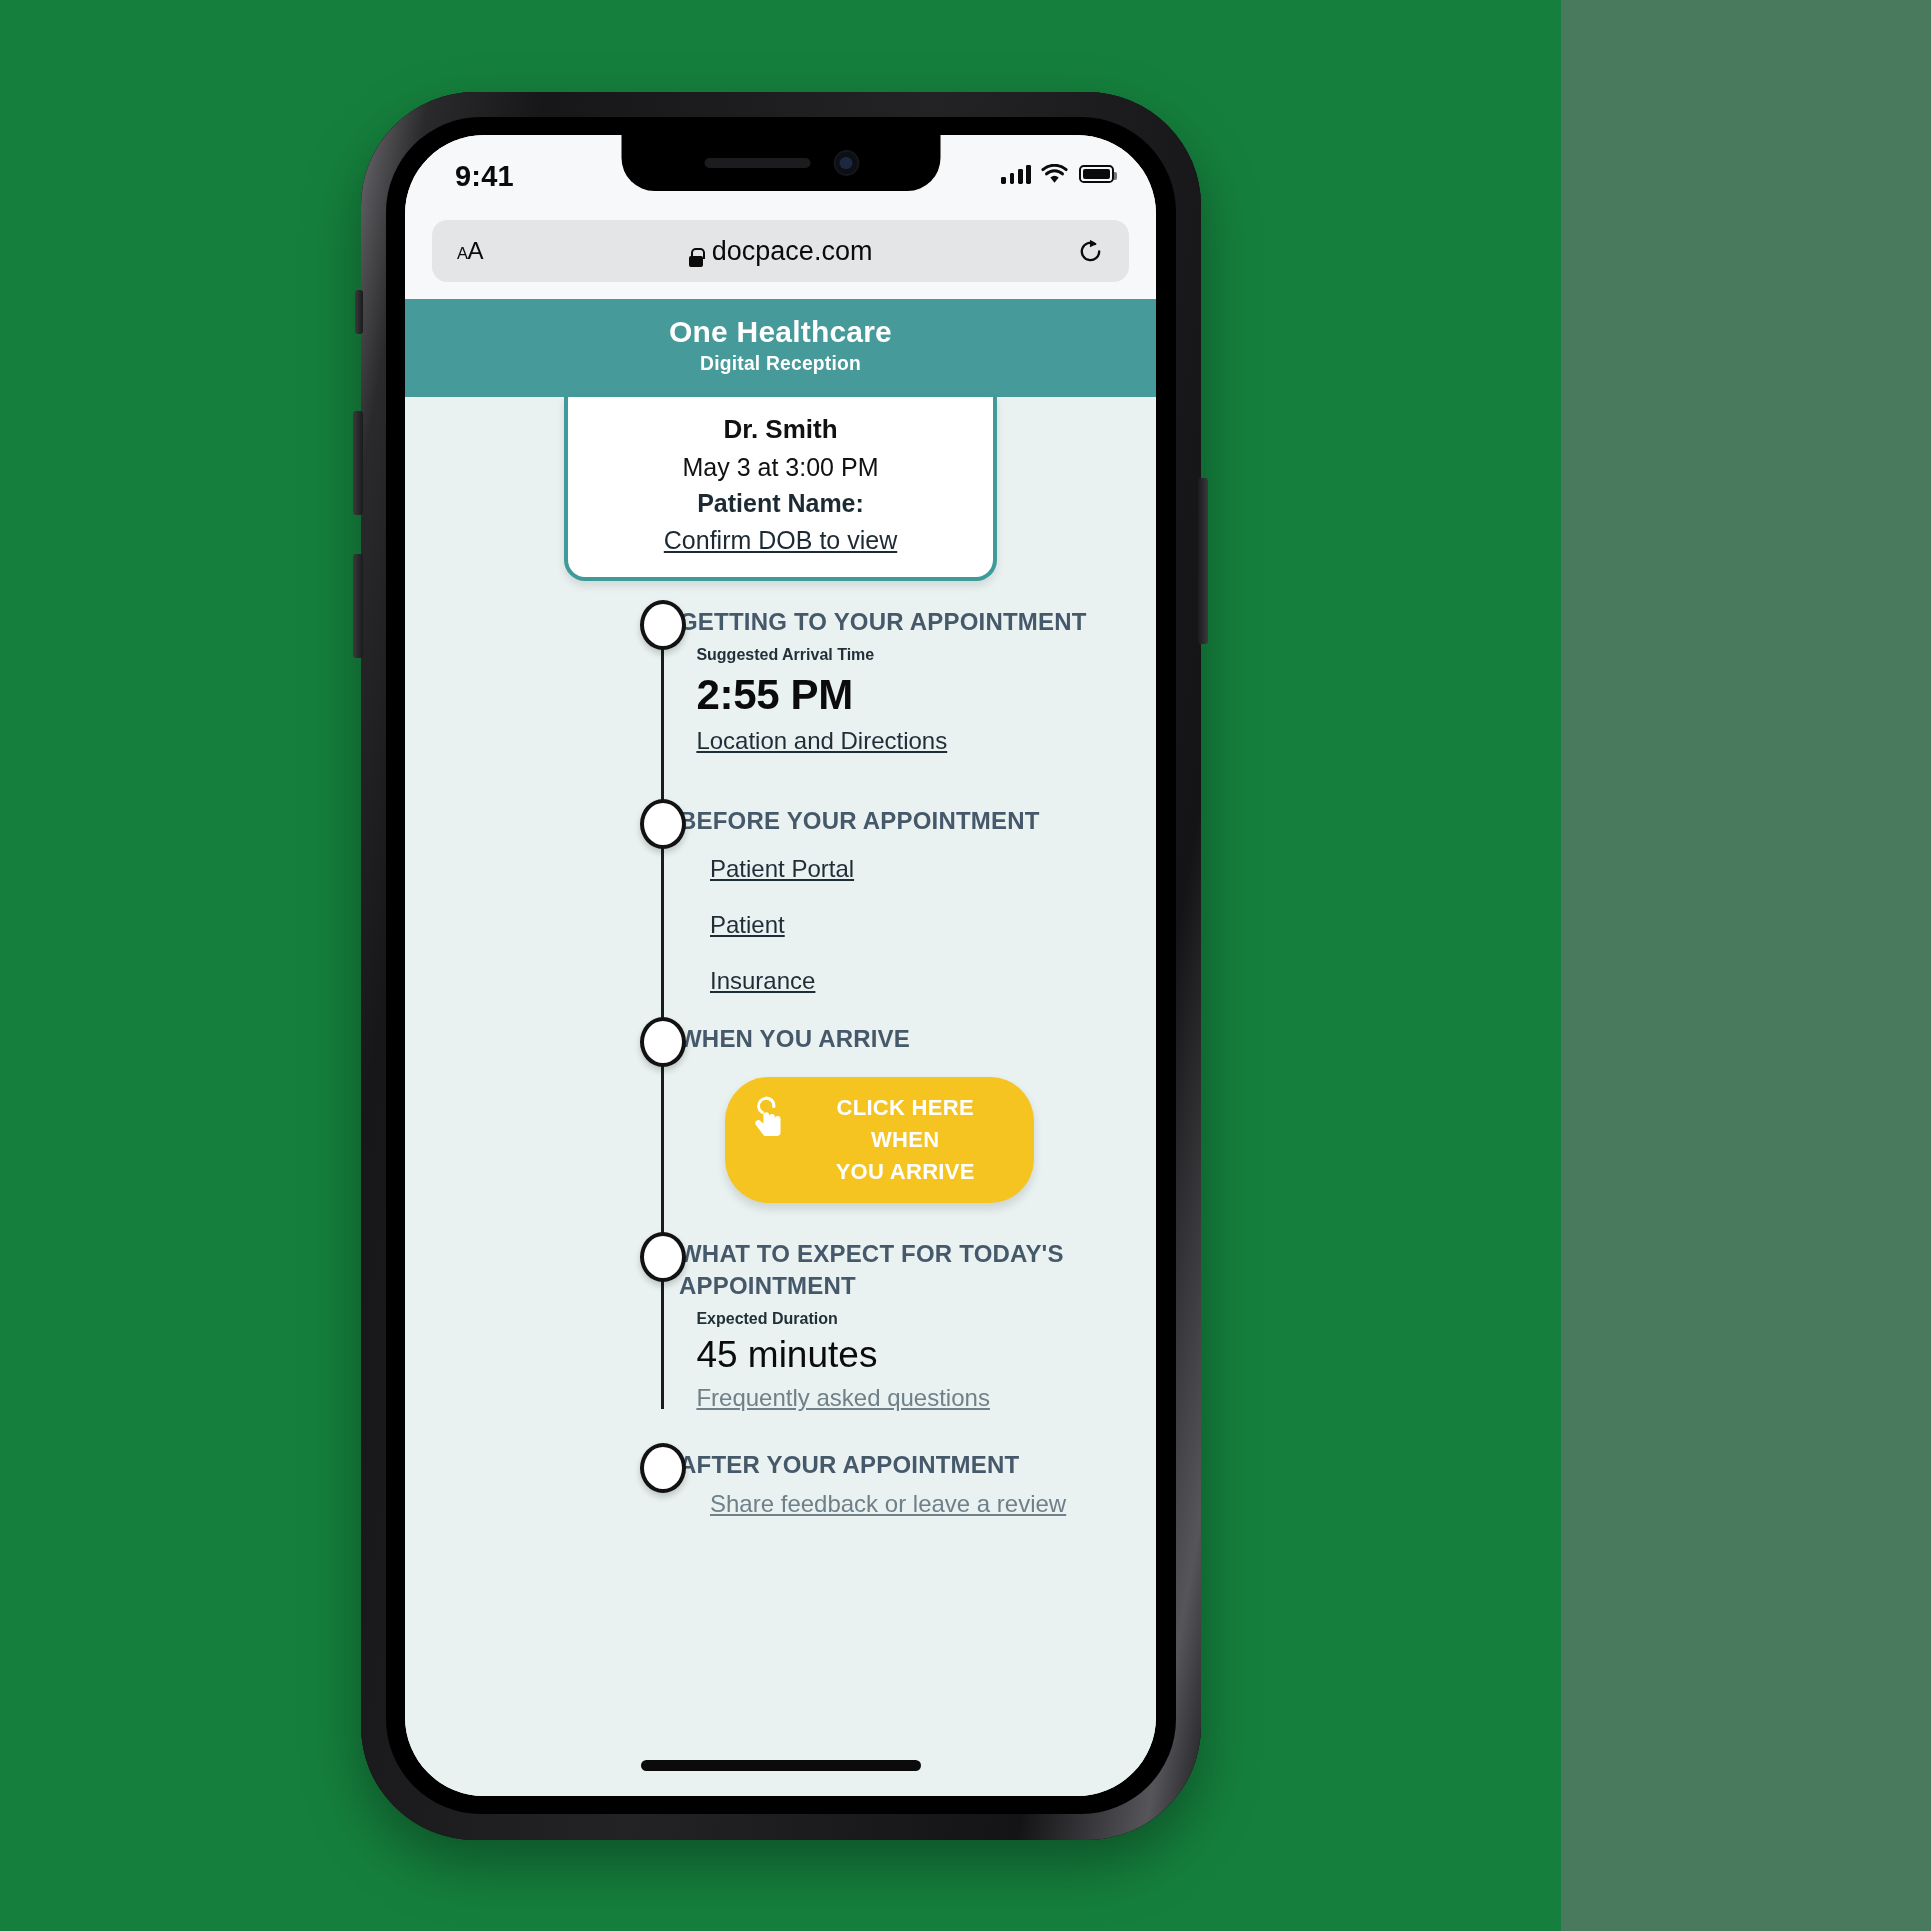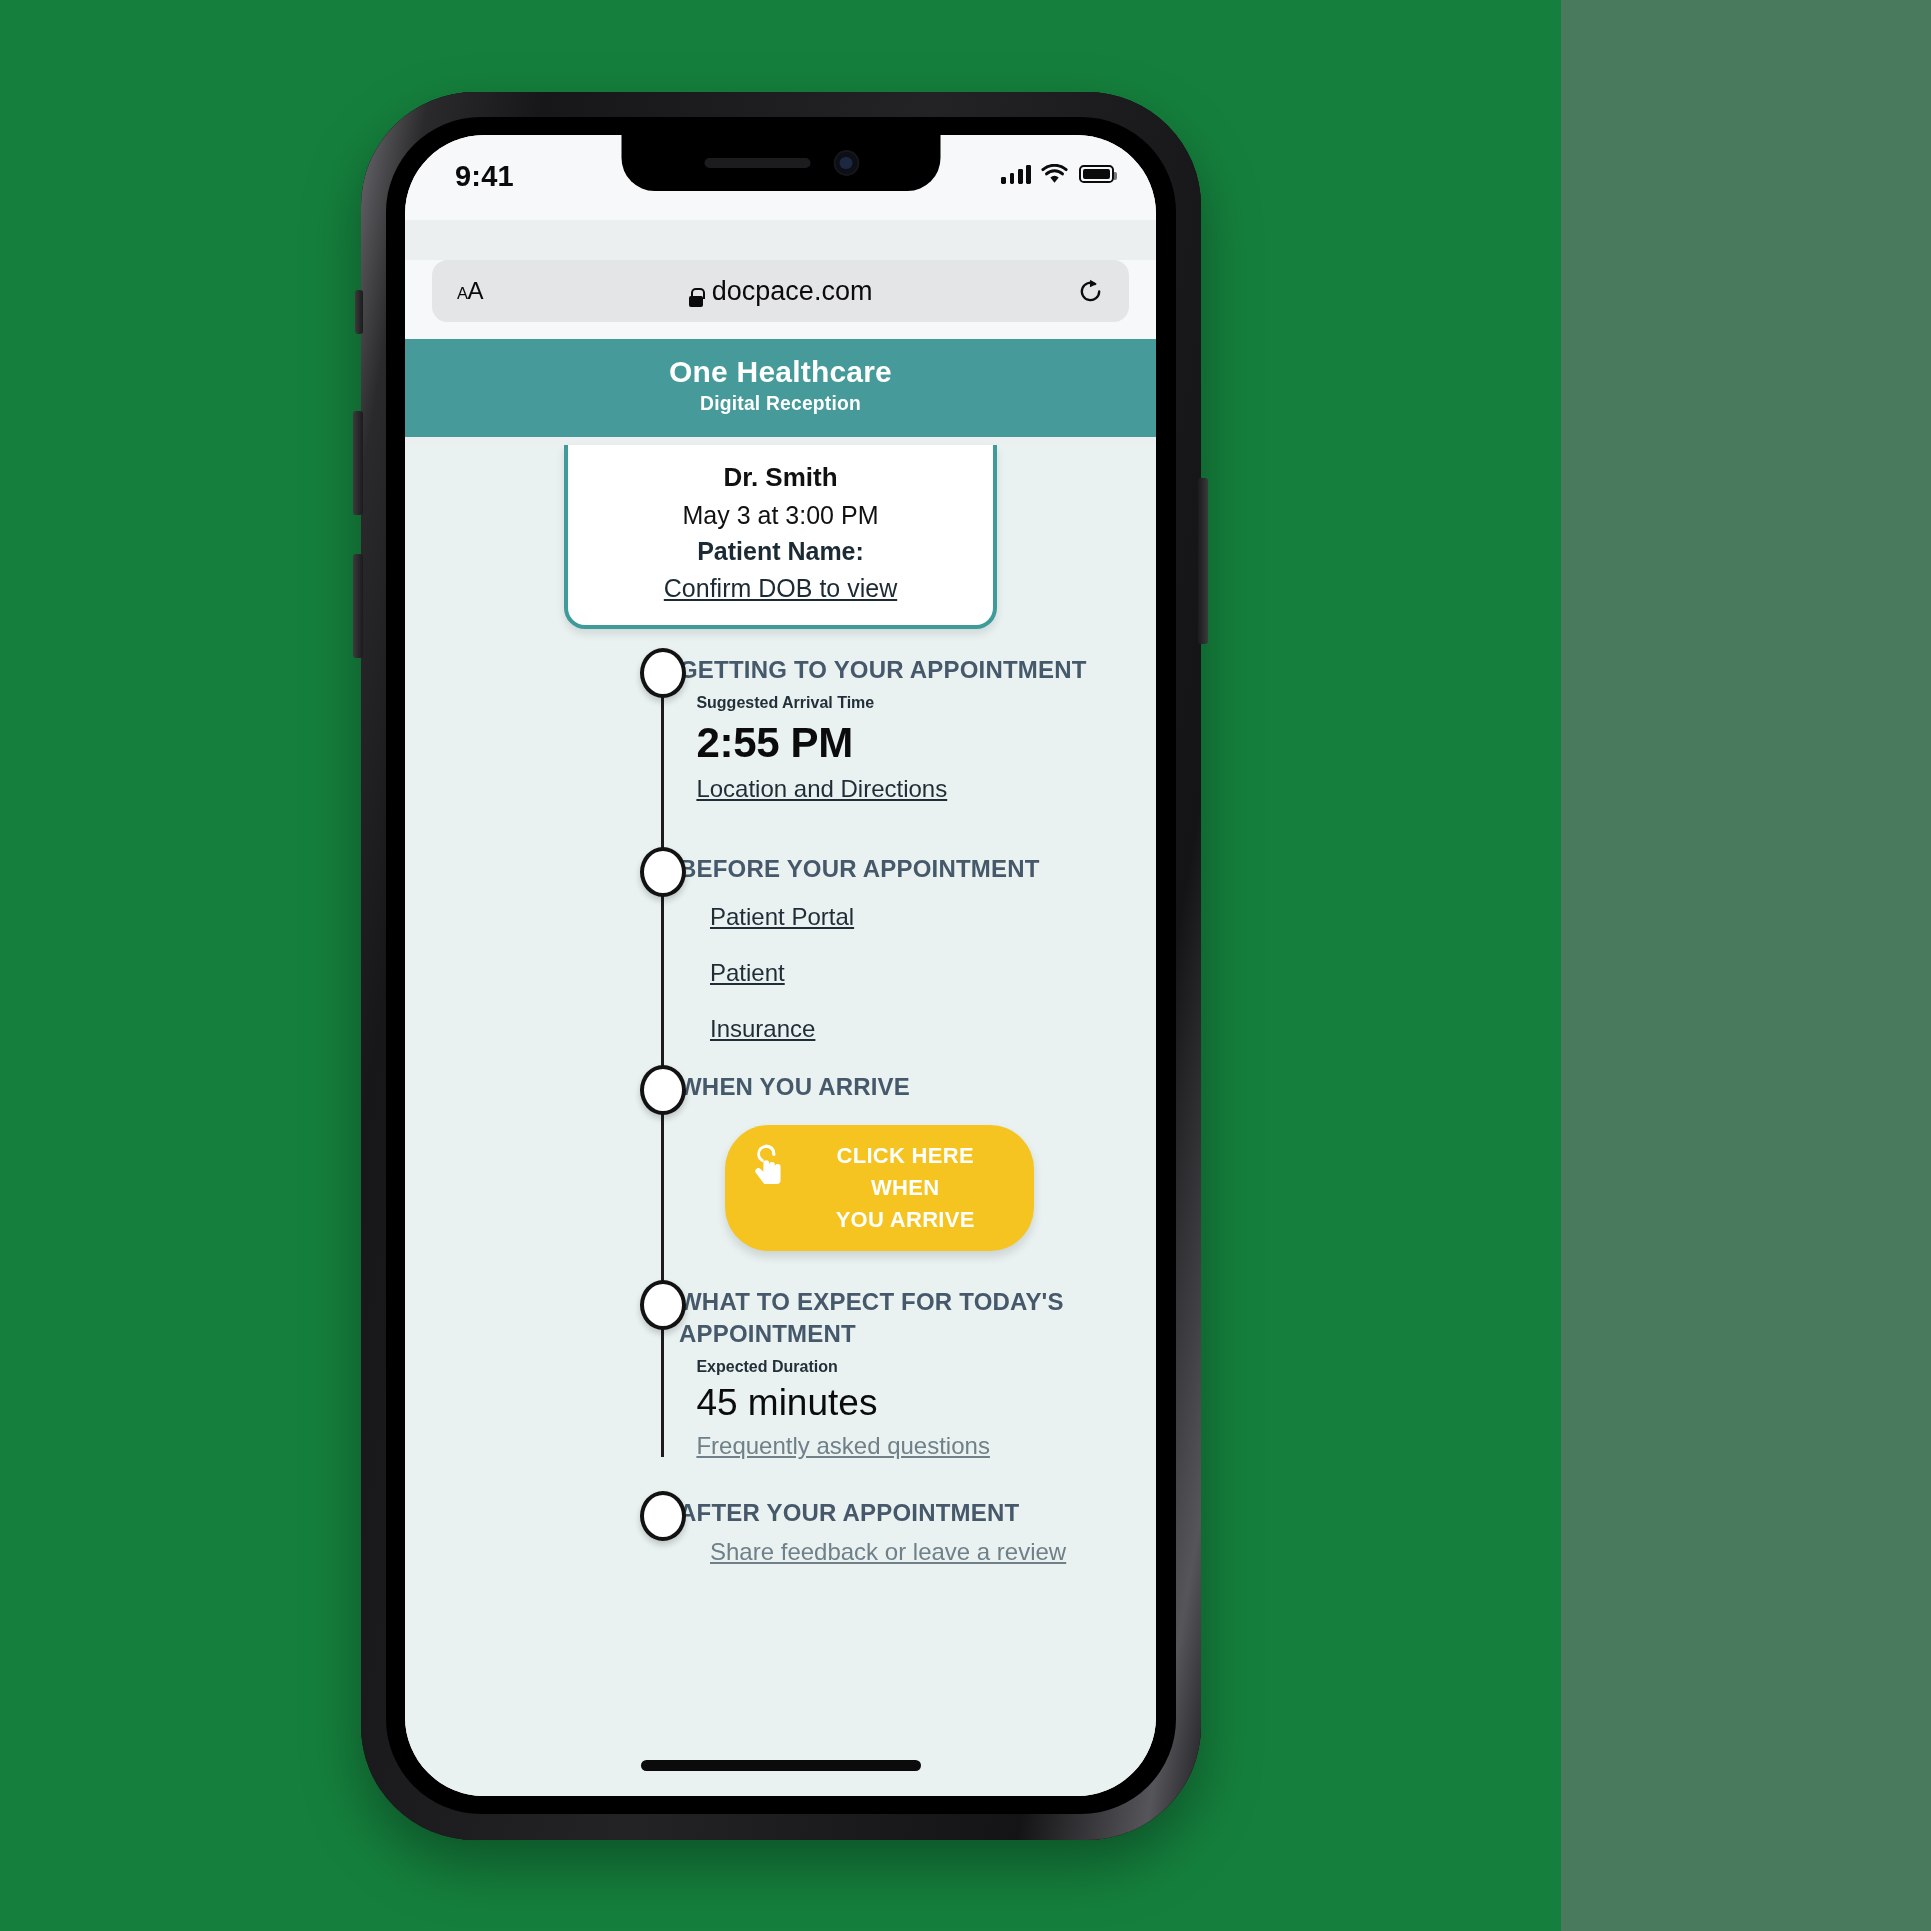--- a/index.html
+++ b/index.html
@@ -71,21 +71,21 @@
   .notch{
     position:absolute;top:0;left:50%;transform:translateX(-50%);
     width:319px;height:56px;background:#000;border-radius:0 0 33px 33px;z-index:5;
     display:flex;align-items:center;justify-content:center;gap:25px;
   }
   .speaker{width:106px;height:10.6px;border-radius:7.7px;background:#1c1c1e;}
   .cam{width:22px;height:22px;border-radius:50%;background:#0d0f16;box-shadow:0 0 0 1.9px #17171b;position:relative;}
   .cam::after{content:"";position:absolute;inset:4.8px;border-radius:50%;background:#1c2740;}
 
   
-  .urlbar-wrap{background:#f7f8f9;padding:0 27px 17.4px;margin-top:40px;}
+  .urlbar-wrap{background:#f7f8f9;padding:0 27px 17.4px;}
   .urlbar{
     height:62px;background:#e4e5e7;border-radius:15.4px;
     display:flex;align-items:center;padding:0 25px;position:relative;
   }
   .aa{font-size:24px;color:#0a0a0a;letter-spacing:-0.5px;line-height:1;}
   .aa small{font-size:16.4px;}
   .url-center{
     position:absolute;left:0;right:0;display:flex;align-items:flex-end;justify-content:center;gap:8.7px;
   }
   .lock{width:14.5px;height:18.3px;position:relative;display:inline-block;}
@@ -100,21 +100,21 @@
     background:#469a9a;color:#fff;text-align:center;
     padding:13.5px 0 17.4px;
   }
   .appbar h1{font-size:30px;font-weight:700;line-height:1.25;letter-spacing:0.2px;}
   .appbar h2{font-size:19.3px;font-weight:700;line-height:1.5;letter-spacing:0.2px;}
 
   
   .page{background:#e9f1f1;height:100%;position:relative;padding-bottom:58px;}
 
   .appt-card{
-    margin:8px auto;width:433px;
+    margin:0 auto;width:433px;
     background:#fff;border:4.8px solid #3f9a9a;border-top:none;
     border-radius:0 0 21px 21px;
     padding:13.5px 17.4px 19.3px;text-align:center;
     box-shadow:0 4.8px 8.7px rgba(0,0,0,.10);
   }
   .appt-doctor{font-size:26px;font-weight:700;color:#111;line-height:1.5;}
   .appt-when{font-size:25px;color:#111;line-height:1.45;font-weight:400;}
   .appt-label{font-size:25px;font-weight:700;color:#1b2a33;line-height:1.45;}
   .appt-link{font-size:25px;color:#1b2a33;text-decoration:underline;line-height:1.45;display:inline-block;}
 

